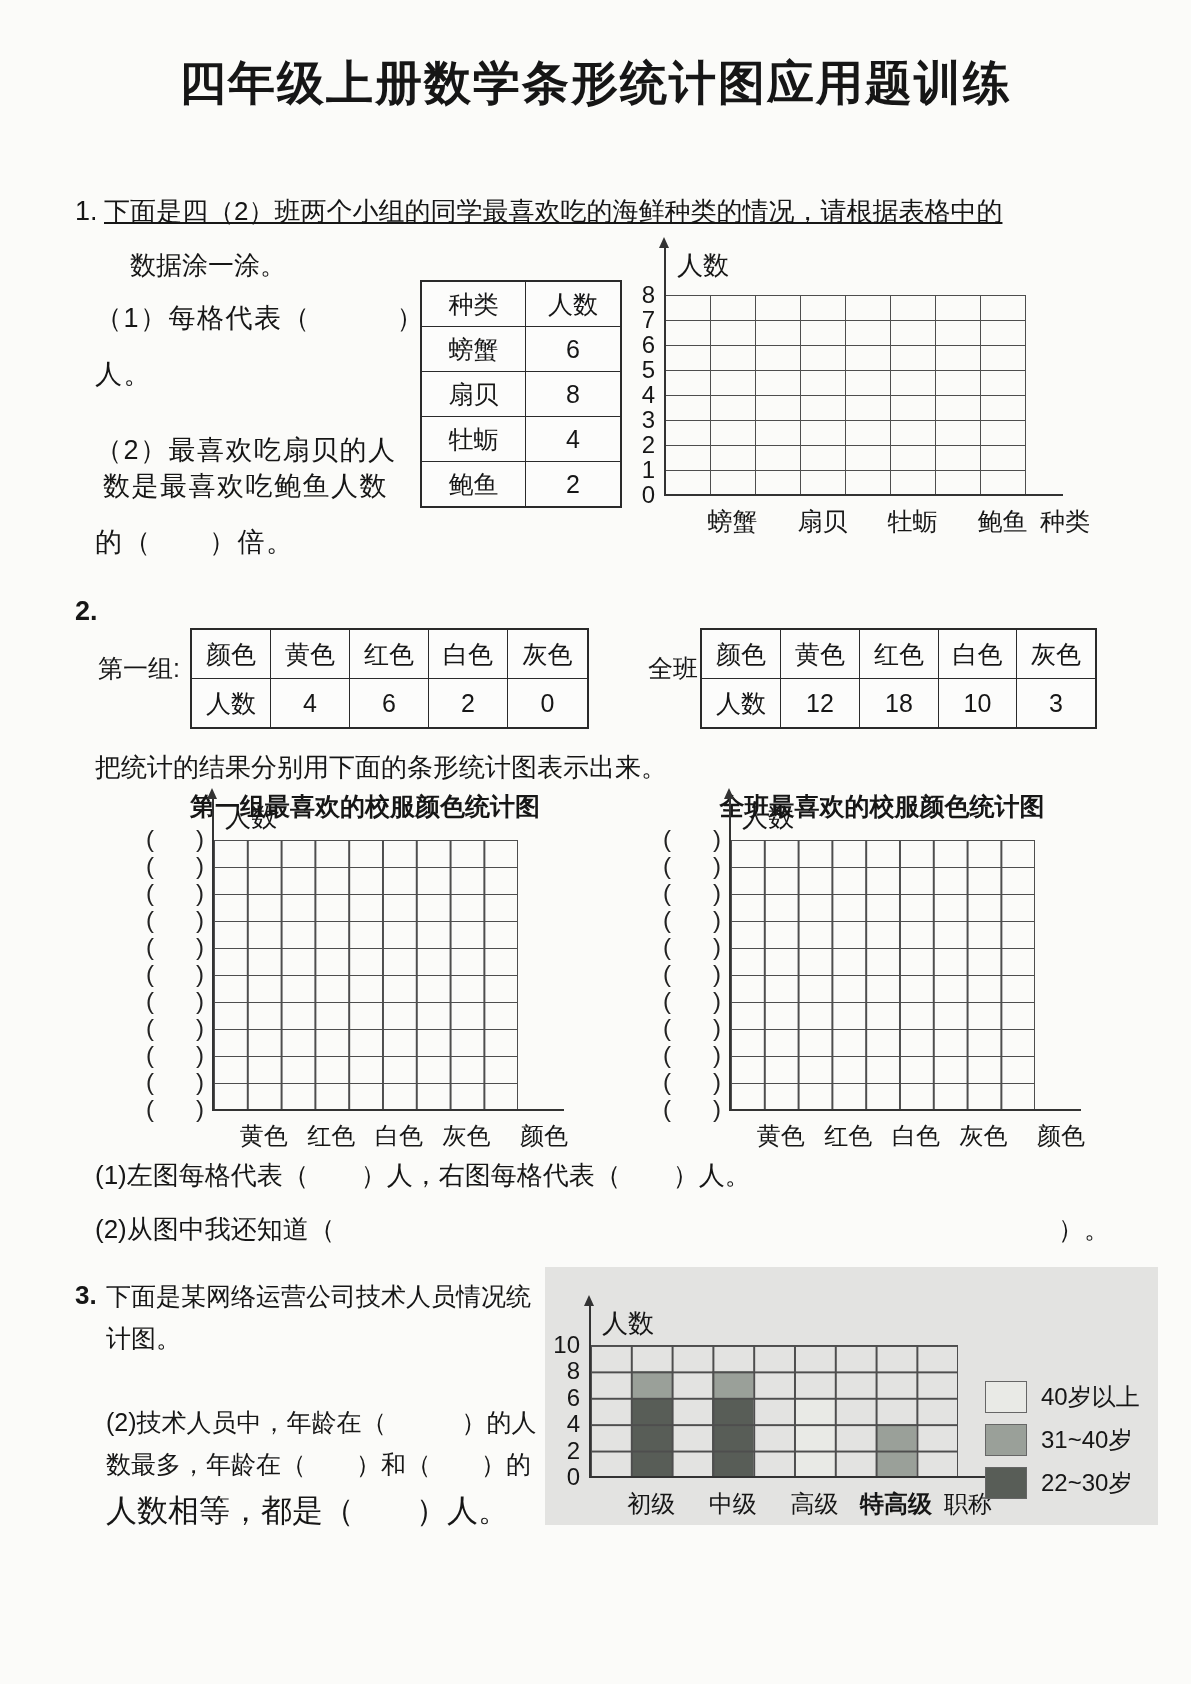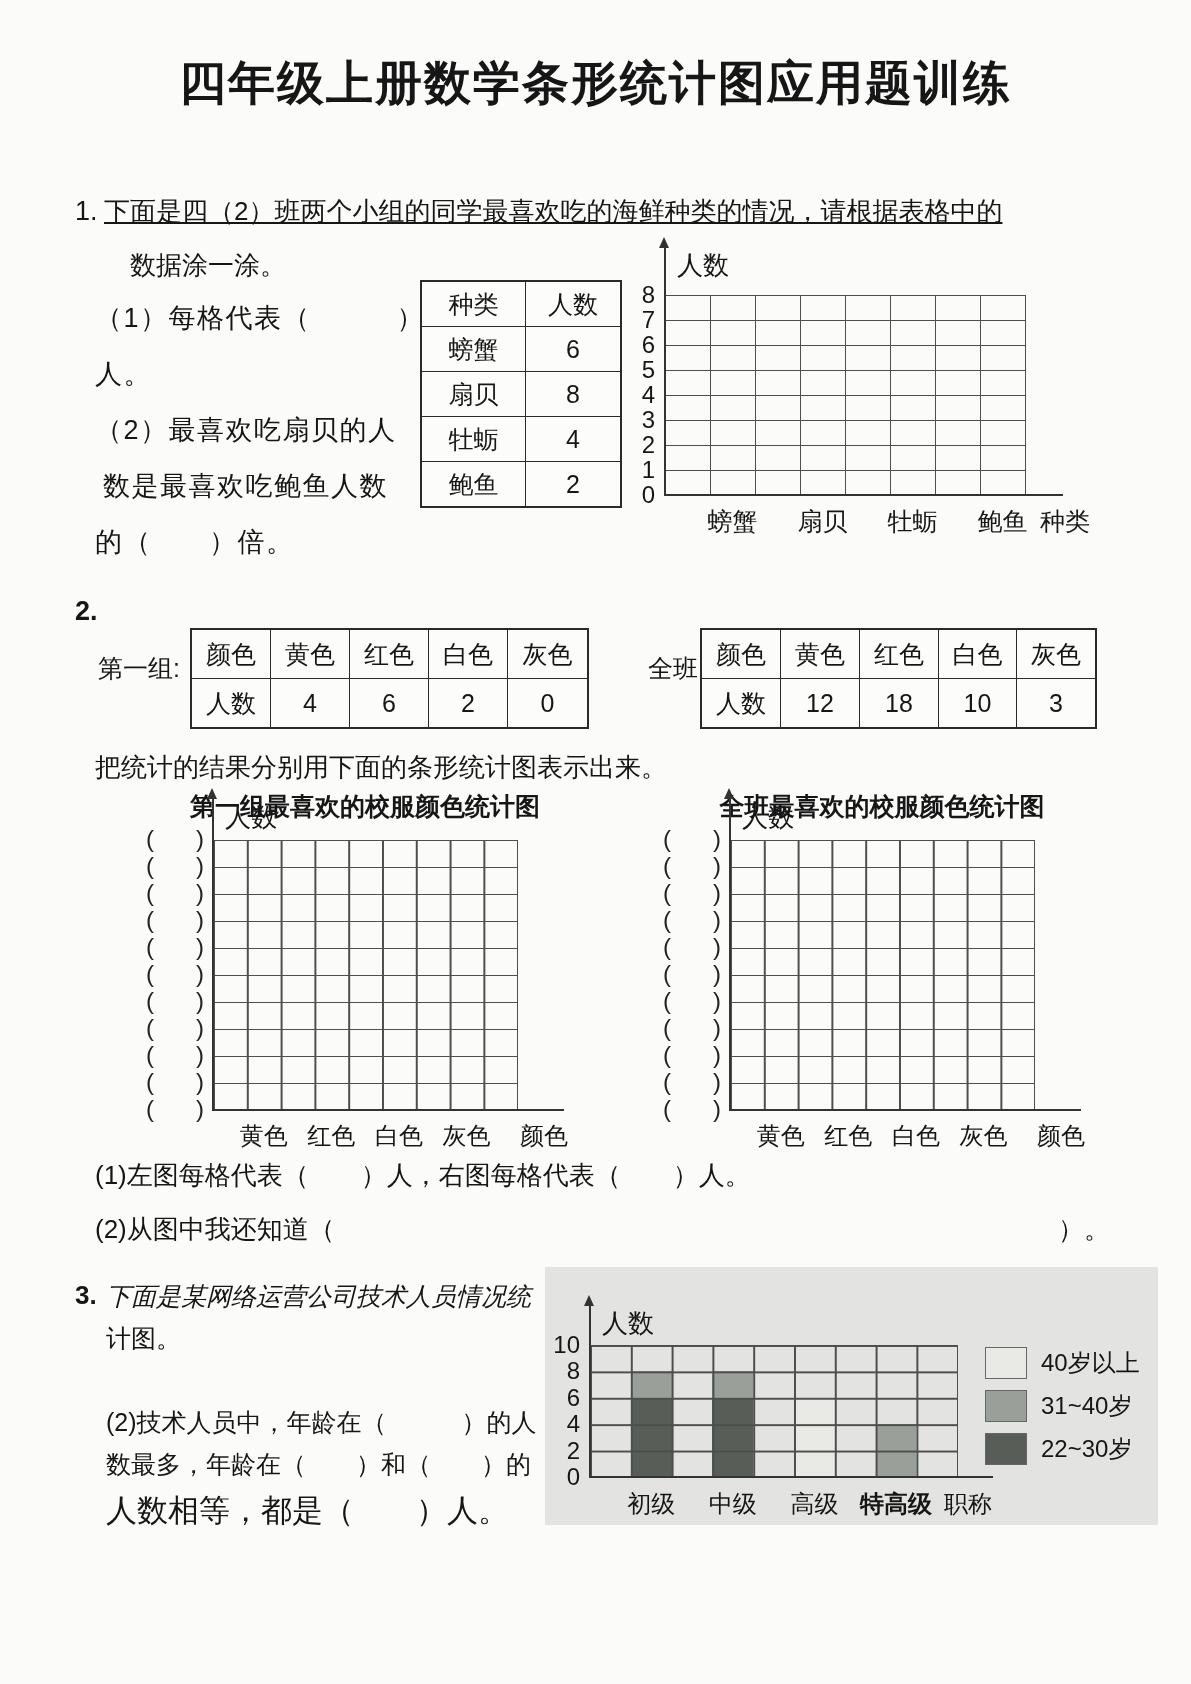--- a/index.html
+++ b/index.html
@@ -18,39 +18,39 @@
   .axis-v,.axis-h{position:absolute;background:#333;}
   .arrow{position:absolute;width:0;height:0;border-left:5px solid transparent;border-right:5px solid transparent;border-bottom:11px solid #333;}
   .ylab{position:absolute;font-size:26px;white-space:nowrap;}
   .tick{position:absolute;text-align:right;font-size:24px;}
   .cat{position:absolute;transform:translateX(-50%);font-size:24px;white-space:nowrap;}
   .xlab{position:absolute;font-size:24px;white-space:nowrap;}
   .paren{position:absolute;display:flex;justify-content:space-between;font-size:24px;color:#222;}
   .bar{position:absolute;}
   .chart-title{position:absolute;transform:translateX(-50%);font-size:25px;font-weight:bold;white-space:nowrap;text-align:center;}
   .panel{position:absolute;background:#e3e3e1;}
-  .legend-item{position:absolute;display:flex;align-items:center;}
+  .legend-item{position:absolute;display:flex;align-items:center;margin-top:34px;}
   .sw{width:40px;height:30px;border:1px solid #666;margin-right:14px;flex:none;}
   .lg-label{font-size:24px;white-space:nowrap;}
   .between{position:absolute;display:flex;justify-content:space-between;}
 </style>
 </head>
 <body>
 
 <div class="page">
 
   <h1 class="title">四年级上册数学条形统计图应用题训练</h1>
 
   <span class="qnum" style="left:75px;top:196px;font-weight:normal;">1.</span>
   <div class="abs t26" style="left:104px;top:194px;text-decoration:underline;">下面是四（2）班两个小组的同学最喜欢吃的海鲜种类的情况，请根据表格中的</div>
   <div class="abs t26" style="left:130px;top:248px;">数据涂一涂。</div>
 
   <div class="abs t27" style="left:95px;top:300px;">（1）每格代表（　　　）</div>
   <div class="abs t27" style="left:95px;top:356px;">人。</div>
-  <div class="abs t27" style="left:95px;top:412px;">（2）最喜欢吃扇贝的人</div>
+  <div class="abs t27" style="left:95px;top:432px;">（2）最喜欢吃扇贝的人</div>
   <div class="abs t27" style="left:95px;top:468px;margin-left:8px;">数是最喜欢吃鲍鱼人数</div>
   <div class="abs t27" style="left:95px;top:524px;">的（　　）倍。</div>
 
   <div id="q1-table" class="tbl" style="left: 420px; top: 280px; grid-template-columns: 104px 94px;">
       <div class="cell" style="height: 44px; font-size: 25px;">种类</div>
       <div class="cell last-col" style="height: 44px; font-size: 25px;">人数</div>
       <div class="cell" style="height: 44px; font-size: 25px;">螃蟹</div>
       <div class="cell last-col" style="height: 44px; font-size: 25px;">6</div>
       <div class="cell" style="height: 44px; font-size: 25px;">扇贝</div>
       <div class="cell last-col" style="height: 44px; font-size: 25px;">8</div>
@@ -102,21 +102,21 @@
 
   <div class="abs t26" style="left:95px;top:1158px;">(1)左图每格代表（　　）人，右图每格代表（　　）人。</div>
   <div class="between t26" style="left:95px;top:1212px;width:1015px;">
     <span>(2)从图中我还知道（</span>
     <span>）。</span>
   </div>
 
   <div class="panel" style="left:545px;top:1267px;width:613px;height:258px;"></div>
 
   <span class="qnum" style="left:75px;top:1280px;font-size:26px;">3.</span>
-  <div class="abs" style="left:106px;top:1280px;font-size:25px;font-style:italic;">下面是某网络运营公司技术人员情况统</div>
+  <div class="abs" style="left:106px;top:1280px;font-size:25px;">下面是某网络运营公司技术人员情况统</div>
   <div class="abs" style="left:106px;top:1322px;font-size:25px;">计图。</div>
   <div class="abs" style="left:106px;top:1406px;font-size:25px;">(2)技术人员中，年龄在（　　　）的人</div>
   <div class="abs" style="left:106px;top:1448px;font-size:25px;">数最多，年龄在（　　）和（　　）的</div>
   <div class="abs" style="left:106px;top:1490px;font-size:31px;">人数相等，都是（　　）人。</div>
 
   <div id="c4"></div>
   <div id="q3-legend"></div>
 
 <div class="grid" style="left: 665px; top: 295px; width: 360px; height: 200px; background-image: linear-gradient(to right, rgb(78, 78, 78) 1.5px, transparent 1.5px), linear-gradient(rgb(78, 78, 78) 1.5px, transparent 1.5px); background-size: 45px 25px;"></div>
     <div class="axis-v" style="left: 664px; top: 247px; width: 2px; height: 249px;"></div>

